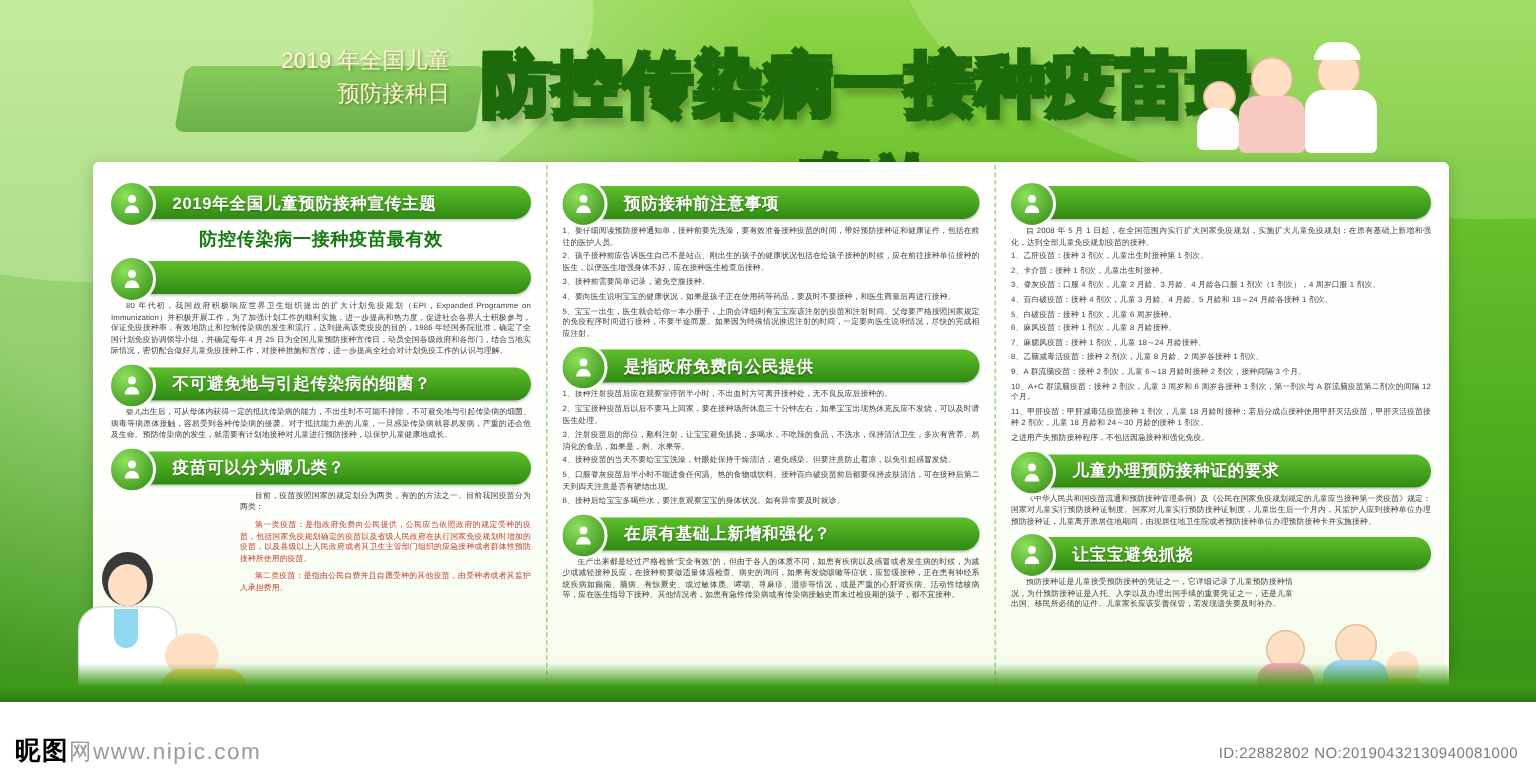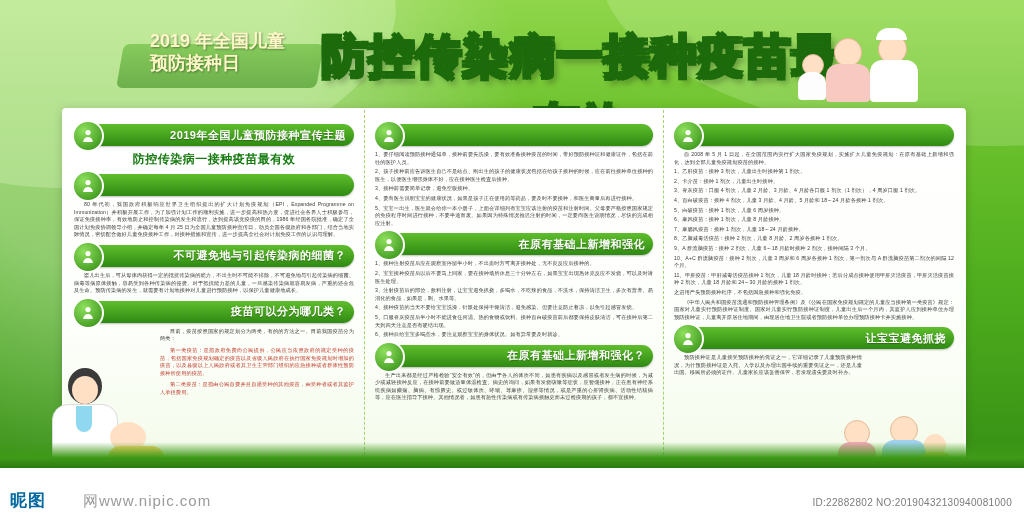--- a/index.html
+++ b/index.html
@@ -16,22 +16,22 @@
   }
   
   .swoosh{position:absolute;border-radius:50%;opacity:.28;background:#eaffd0;}
   .s1{left:-120px;top:-80px;width:520px;height:260px;transform:rotate(-12deg);}
   .s2{left:600px;top:-110px;width:620px;height:250px;transform:rotate(8deg);opacity:.2;}
   .s3{left:-60px;bottom:-60px;width:1200px;height:120px;opacity:.18;background:#d8ffb0;}
 
   
   .header{position:absolute;left:0;top:18px;width:1024px;height:86px;}
   .hdr-left{
-    position:absolute;left:150px;top:12px;width:150px;text-align:left;
-    color:#fff7c8;font-size:18px;line-height:22px;font-weight:bold;
+    position:absolute;left:150px;top:12px;width:150px;text-align:right;
+    color:#fff7c8;font-size:15px;line-height:22px;font-weight:normal;
     text-shadow:1px 1px 2px rgba(0,0,0,.35);
   }
   .hdr-title{
     position:absolute;left:300px;top:4px;width:560px;height:70px;
     font-size:46px;font-weight:bold;letter-spacing:1px;line-height:68px;
     color:#ffffff;text-align:center;
     text-shadow:
       0 0 2px #1d6b0c,
       2px 2px 0 #1d6b0c,
       -2px 2px 0 #1d6b0c,
@@ -70,21 +70,21 @@
     border-radius:11px;display:flex;align-items:center;
     box-shadow:0 1px 2px rgba(0,0,0,.25);
   }
   .bar .ic{
     position:absolute;left:-2px;top:-4px;width:28px;height:28px;border-radius:50%;
     background:radial-gradient(circle at 35% 30%,#8ee05c,#2f8a12);
     border:2px solid #ffffff;display:flex;align-items:center;justify-content:center;
   }
   .bar .ic svg{display:block;}
   .bar .t{
-    flex:1;text-align:right;color:#ffffff;font-size:11px;font-weight:bold;
+    flex:1;text-align:left;color:#ffffff;font-size:11px;font-weight:bold;
     padding-left:20px;padding-right:8px;letter-spacing:.5px;
     text-shadow:0 1px 1px rgba(0,0,0,.3);
     white-space:nowrap;overflow:hidden;text-overflow:ellipsis;margin-left:21px;
   }
   .subhead{
     color:#157a0f;font-size:12px;font-weight:bold;text-align:center;
     margin:4px 0 5px 0;letter-spacing:.5px;
   }
   .para{
     color:#3c3c3c;font-size:5.2px;line-height:7.6px;text-align:justify;
@@ -100,22 +100,22 @@
 
   
   .eld-illus{position:absolute;right:6px;bottom:-6px;width:120px;height:70px;}
 
   
   .footer{position:absolute;left:0;bottom:0;width:1024px;height:52px;background:#ffffff;}
   .wm{
     position:absolute;left:10px;bottom:8px;font-size:17px;color:#8a8a8a;
     font-weight:bold;letter-spacing:1px;
   }
-  .wm .cn{color:#0369a1;}
-  .wm .dom{font-size:15px;color:#9a9a9a;font-weight:normal;margin-left:37px;}
+  .wm .cn{color:#000000;}
+  .wm .dom{font-size:15px;color:#9a9a9a;font-weight:normal;}
   .idcode{
     position:absolute;right:12px;bottom:12px;font-size:10px;color:#7b7b7b;
     letter-spacing:.3px;
   }
   .grass{
     position:absolute;left:0;bottom:52px;width:1024px;height:26px;
     background:linear-gradient(180deg,rgba(90,175,40,0) 0%,#3f9a18 60%,#2b7a0f 100%);
   }
 </style>
 </head>
@@ -212,38 +212,39 @@
 
     <div class="col col-2">
 
       <div class="bar">
         <span class="ic">
           <svg width="16" height="16" viewBox="0 0 16 16">
               <circle cx="8" cy="4.6" r="2.6" fill="#fff"></circle>
               <path d="M3.2 14c0-3 2.2-5.1 4.8-5.1S12.8 11 12.8 14z" fill="#fff"></path>
             </svg>
         </span>
+        <span class="t">预防接种前注意事项</span>
       </div>
 
       <div class="list">
         <p class="para">1、要仔细阅读预防接种通知单，接种前要先洗澡，要有效准备接种疫苗的时间，带好预防接种证和健康证件，包括在前往的医护人员。</p>
         <p class="para">2、孩子接种前应告诉医生自己不是站点、刚出生的孩子的健康状况包括在给孩子接种的时候，应在前往接种单位接种的医生，以便医生增强身体不好，应在接种医生检查后接种。</p>
         <p class="para">3、接种前需要简单记录，避免空腹接种。</p>
         <p class="para">4、要向医生说明宝宝的健康状况，如果是孩子正在使用药等药品，要及时不要接种，和医生商量后再进行接种。</p>
         <p class="para">5、宝宝一出生，医生就会给你一本小册子，上面会详细列有宝宝应该注射的疫苗和注射时间。父母要严格按照国家规定的免疫程序时间进行接种，不要半途而废。如果因为特殊情况推迟注射的时间，一定要向医生说明情况，尽快的完成相应注射。</p>
       </div>
 
       <div class="bar">
         <span class="ic">
           <svg width="16" height="16" viewBox="0 0 16 16">
               <circle cx="8" cy="4.6" r="2.6" fill="#fff"></circle>
               <path d="M3.2 14c0-3 2.2-5.1 4.8-5.1S12.8 11 12.8 14z" fill="#fff"></path>
             </svg>
         </span>
-        <span class="t">在原有基础上新增和强化</span>
+        <span class="t">是指政府免费向公民提供</span>
       </div>
 
       <div class="list">
         <p class="para">1、接种注射疫苗后应在观察室停留半小时，不出血时方可离开接种处，无不良反应后接种的。</p>
         <p class="para">2、宝宝接种疫苗后以后不要马上回家，要在接种场所休息三十分钟左右，如果宝宝出现热休克反应不发烧，可以及时请医生处理。</p>
         <p class="para">3、注射疫苗后的部位，敷料注射，让宝宝避免抓挠，多喝水，不吃辣的食品，不洗水，保持清洁卫生，多次有营养、易消化的食品，如果是，剩、水果等。</p>
         <p class="para">4、接种疫苗的当天不要给宝宝洗澡，针眼处保持干燥清洁，避免感染。但要注意防止着凉，以免引起感冒发烧。</p>
         <p class="para">5、口服脊灰疫苗后半小时不能进食任何温、热的食物或饮料。接种百白破疫苗前后都要保持皮肤清洁，可在接种后第二天到四天注意是否有硬结出现。</p>
         <p class="para">6、接种后给宝宝多喝些水，要注意观察宝宝的身体状况。如有异常要及时就诊。</p>
       </div>
@@ -281,20 +282,29 @@
         <p class="para">5、白破疫苗：接种 1 剂次，儿童 6 周岁接种。</p>
         <p class="para">6、麻风疫苗：接种 1 剂次，儿童 8 月龄接种。</p>
         <p class="para">7、麻腮风疫苗：接种 1 剂次，儿童 18～24 月龄接种。</p>
         <p class="para">8、乙脑减毒活疫苗：接种 2 剂次，儿童 8 月龄、2 周岁各接种 1 剂次。</p>
         <p class="para">9、A 群流脑疫苗：接种 2 剂次，儿童 6～18 月龄时接种 2 剂次，接种间隔 3 个月。</p>
         <p class="para">10、A+C 群流脑疫苗：接种 2 剂次，儿童 3 周岁和 6 周岁各接种 1 剂次，第一剂次与 A 群流脑疫苗第二剂次的间隔 12 个月。</p>
         <p class="para">11、甲肝疫苗：甲肝减毒活疫苗接种 1 剂次，儿童 18 月龄时接种；若后分成点接种使用甲肝灭活疫苗，甲肝灭活疫苗接种 2 剂次，儿童 18 月龄和 24～30 月龄的接种 1 剂次。</p>
         <p class="para">之进用产失预防接种程序，不包括因急接种和强化免疫。</p>
       </div>
 
+      <div class="bar">
+        <span class="ic">
+          <svg width="16" height="16" viewBox="0 0 16 16">
+              <circle cx="8" cy="4.6" r="2.6" fill="#fff"></circle>
+              <path d="M3.2 14c0-3 2.2-5.1 4.8-5.1S12.8 11 12.8 14z" fill="#fff"></path>
+            </svg>
+        </span>
+        <span class="t">儿童办理预防接种证的要求</span>
+      </div>
 
       <p class="para ind">《中华人民共和国疫苗流通和预防接种管理条例》及《公民在国家免疫规划规定的儿童应当接种第一类疫苗》规定：国家对儿童实行预防接种证制度。国家对儿童实行预防接种证制度，儿童出生后一个月内，其监护人应到接种单位办理预防接种证，儿童离开原居住地期间，由现居住地卫生院或者预防接种单位办理预防接种卡并实施接种。</p>
 
       <div class="bar">
         <span class="ic">
           <svg width="16" height="16" viewBox="0 0 16 16">
               <circle cx="8" cy="4.6" r="2.6" fill="#fff"></circle>
               <path d="M3.2 14c0-3 2.2-5.1 4.8-5.1S12.8 11 12.8 14z" fill="#fff"></path>
             </svg>
         </span>

